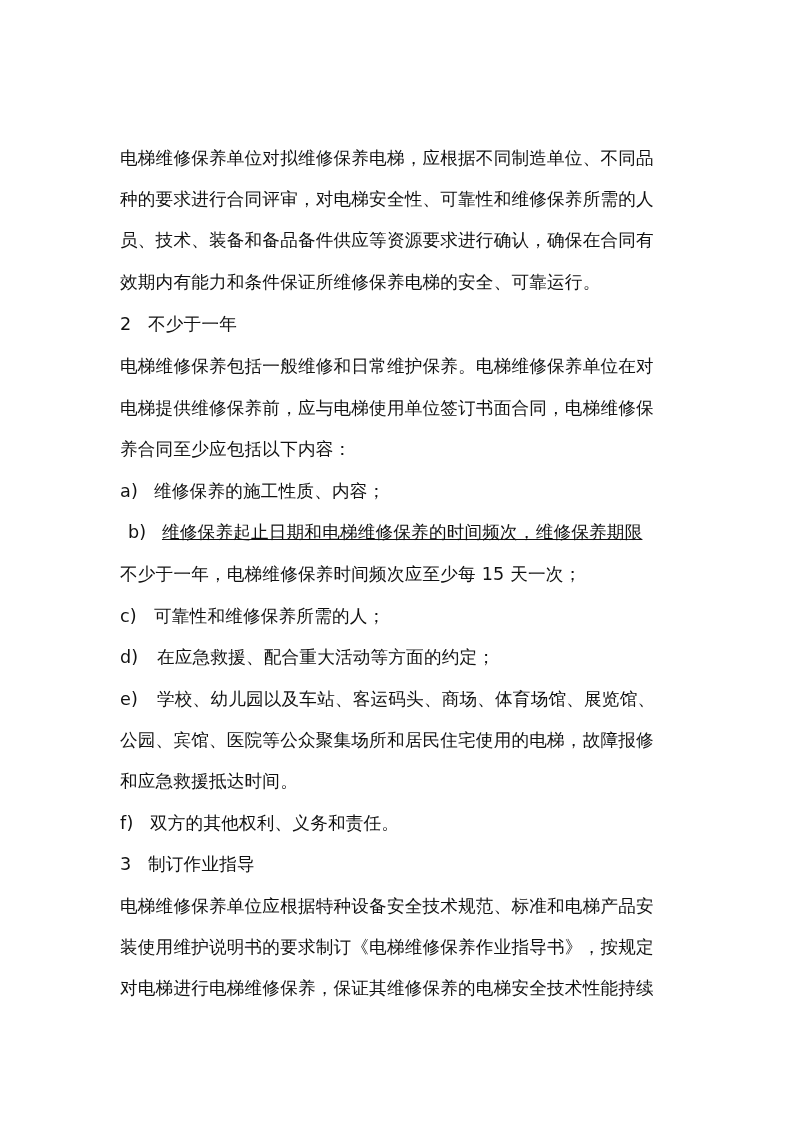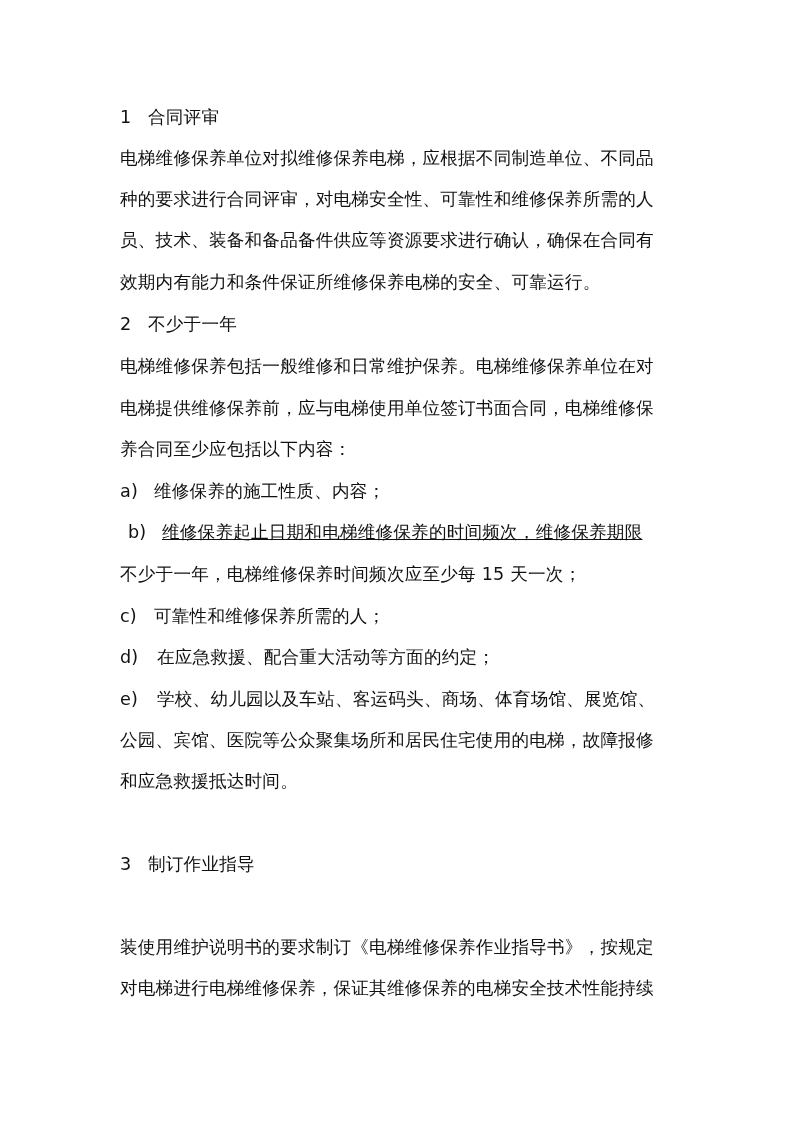--- a/index.html
+++ b/index.html
@@ -35,23 +35,20 @@
     }
     .heading .num { display: inline-block; width: 28px; }
     .item .marker { display: inline-block; width: 34px; }
     .item.indent { left: 128px; text-decoration: underline; }
   </style>
 </head>
 <body>
 
 <div class="page">
 
-  <div class="line heading" style="top:106px">
-    <span class="num">1</span><span>合同评审</span>
-  </div>
   <div class="line" style="top:147px">电梯维修保养单位对拟维修保养电梯，应根据不同制造单位、不同品</div>
   <div class="line" style="top:188px">种的要求进行合同评审，对电梯安全性、可靠性和维修保养所需的人</div>
   <div class="line" style="top:229px">员、技术、装备和备品备件供应等资源要求进行确认，确保在合同有</div>
   <div class="line" style="top:271px">效期内有能力和条件保证所维修保养电梯的安全、可靠运行。</div>
 
   <div class="line heading" style="top:313px">
     <span class="num">2</span><span>不少于一年</span>
   </div>
   <div class="line" style="top:355px">电梯维修保养包括一般维修和日常维护保养。电梯维修保养单位在对</div>
   <div class="line" style="top:397px">电梯提供维修保养前，应与电梯使用单位签订书面合同，电梯维修保</div>
@@ -68,20 +65,24 @@
     <span class="marker">c)</span><span>可靠性和维修保养所需的人；</span>
   </div>
   <div class="line item" style="top:688px">
     <span class="marker" style="width:37px">e)</span><span>学校、幼儿园以及车站、客运码头、商场、体育场馆、展览馆、</span>
   </div>
   <div class="line item" style="top:646px">
     <span class="marker" style="width:37px">d)</span><span>在应急救援、配合重大活动等方面的约定；</span>
   </div>
   <div class="line" style="top:729px">公园、宾馆、医院等公众聚集场所和居民住宅使用的电梯，故障报修</div>
   <div class="line" style="top:770px">和应急救援抵达时间。</div>
+  <div class="line item" style="top:812px">
+    <span class="marker" style="width:30px">f)</span><span>双方的其他权利、义务和责任。</span>
+  </div>
 
   <div class="line heading" style="top:853px">
     <span class="num">3</span><span>制订作业指导</span>
   </div>
+  <div class="line" style="top:895px">电梯维修保养单位应根据特种设备安全技术规范、标准和电梯产品安</div>
   <div class="line" style="top:936px">装使用维护说明书的要求制订《电梯维修保养作业指导书》，按规定</div>
   <div class="line" style="top:977px">对电梯进行电梯维修保养，保证其维修保养的电梯安全技术性能持续</div>
 
 </div>
 
 </body></html>

